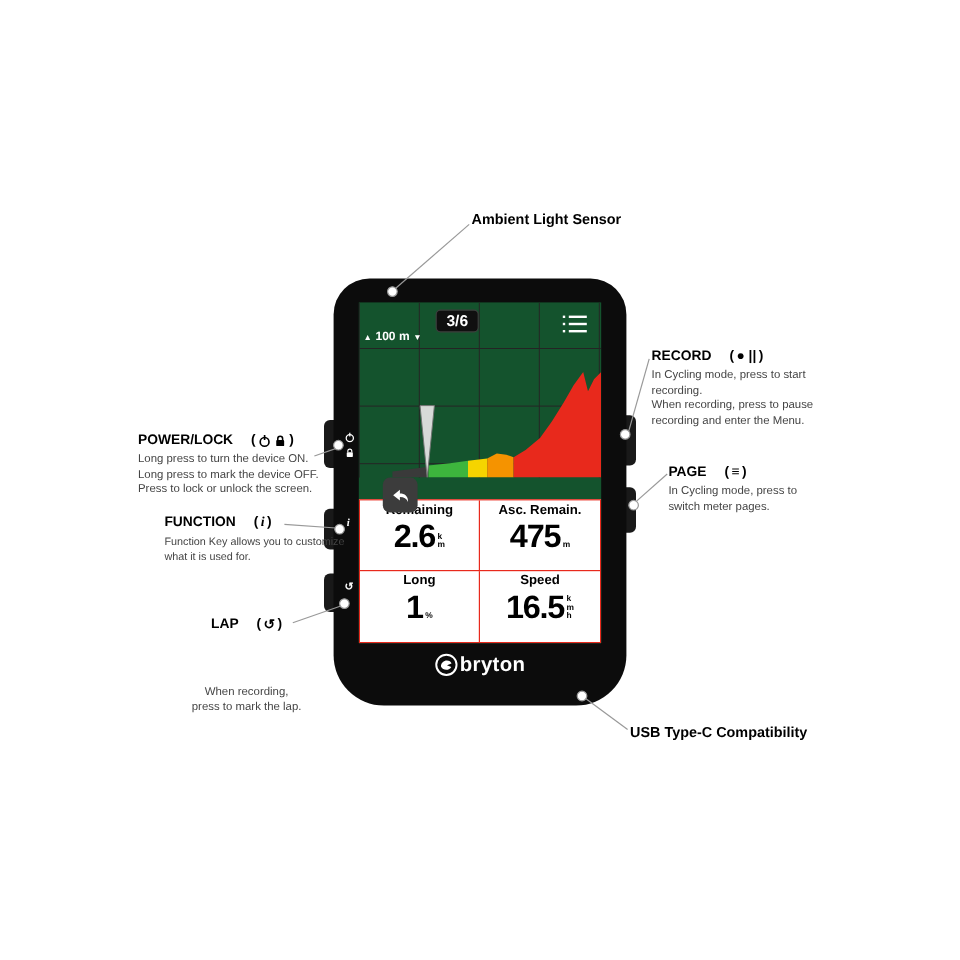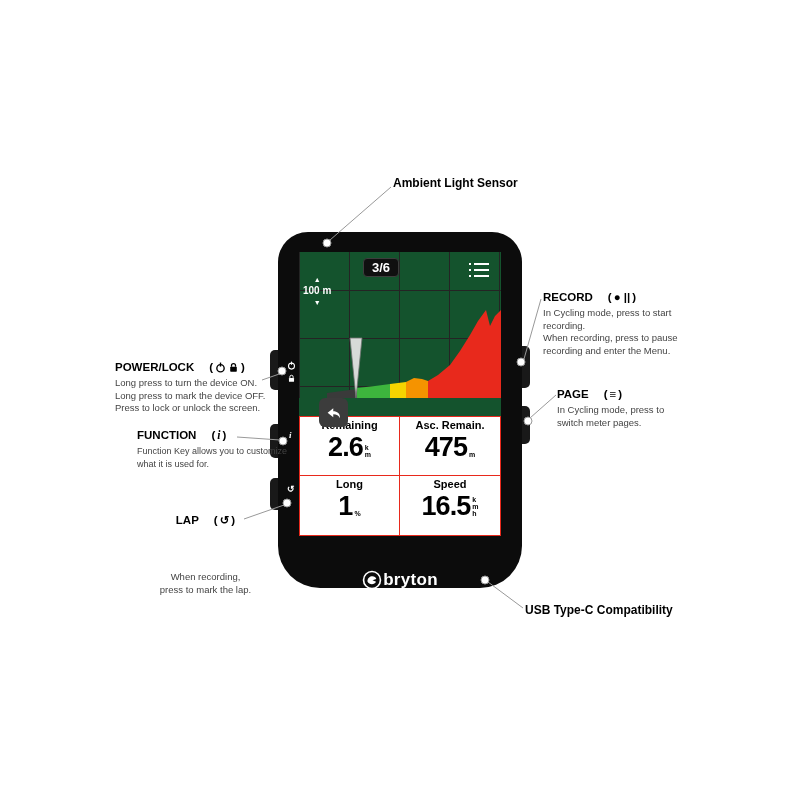--- a/index.html
+++ b/index.html
@@ -25,21 +25,21 @@
        background-image:linear-gradient(#242424 1px,transparent 1px),
                         linear-gradient(90deg,#242424 1px,transparent 1px);
        background-size:50px 48px;background-position:0 38px,0 0;}
   .elev{position:absolute;left:0;top:0;}
   .page-ind{position:absolute;left:64px;top:6px;border:1px solid #3d3d3d;background:#101010;
             border-radius:4px;padding:1px 8px;color:#fff;font-weight:bold;font-size:13px;}
   .menu-icon{position:absolute;right:12px;top:11px;display:flex;flex-direction:column;gap:4px;}
   .menu-icon .mrow{display:flex;align-items:center;gap:3px;}
   .menu-icon .mdot{width:2px;height:2px;background:#fff;}
   .menu-icon .mbar{width:15px;height:2px;background:#fff;}
-  .scale{position:absolute;left:4px;top:24px;display:flex;flex-direction:column;align-items:center;
+  .scale{position:absolute;left:4px;top:24px;display:flex;align-items:center;
          color:#fff;gap:3px;}
   .scale .arr{font-size:7px;line-height:7px;}
   .scale .slabel{font-size:10px;font-weight:bold;line-height:10px;}
 
   .kmbar{position:absolute;left:0;top:146px;width:202px;height:18px;background:#000;color:#fff;
          display:flex;align-items:center;justify-content:center;font-weight:bold;font-size:11px;}
   .kmbar .tri{position:absolute;right:3px;top:5px;width:0;height:0;
               border-top:4px solid transparent;border-bottom:4px solid transparent;
               border-left:6px solid #fff;}
   .undo{position:absolute;left:20px;top:146px;width:29px;height:29px;background:#3c3c3c;
@@ -52,21 +52,21 @@
   .cell.br{border-right:1px solid #e8291c;}
   .cell.bb{border-bottom:1px solid #e8291c;}
   .flabel{font-weight:bold;font-size:11px;color:#000;margin-top:2px;line-height:13px;}
   .vrow{display:flex;align-items:flex-end;gap:2px;margin-top:1px;}
   .value{font-weight:bold;font-size:27px;line-height:28px;color:#000;letter-spacing:-1px;}
   .unit{display:flex;flex-direction:column;font-size:7px;font-weight:bold;color:#000;
         line-height:7px;margin-bottom:3px;}
   .unit span{display:block;}
 
   .logo{position:absolute;left:0;width:244px;top:312px;display:flex;align-items:center;
-        justify-content:center;gap:1px;margin-top:26px;}
+        justify-content:center;gap:1px;}
   .logo-text{color:#fff;font-weight:bold;font-size:17px;letter-spacing:0.3px;}
 
   .edge-glyph{position:absolute;color:#fff;z-index:3;}
 
   
   .overlay{position:absolute;left:0;top:0;z-index:4;pointer-events:none;}
   .callout{position:absolute;z-index:5;}
   .callout-title{font-weight:bold;font-size:11.5px;color:#000;display:flex;align-items:center;
                  gap:15px;white-space:nowrap;}
   .callout-title.center{justify-content:center;}

